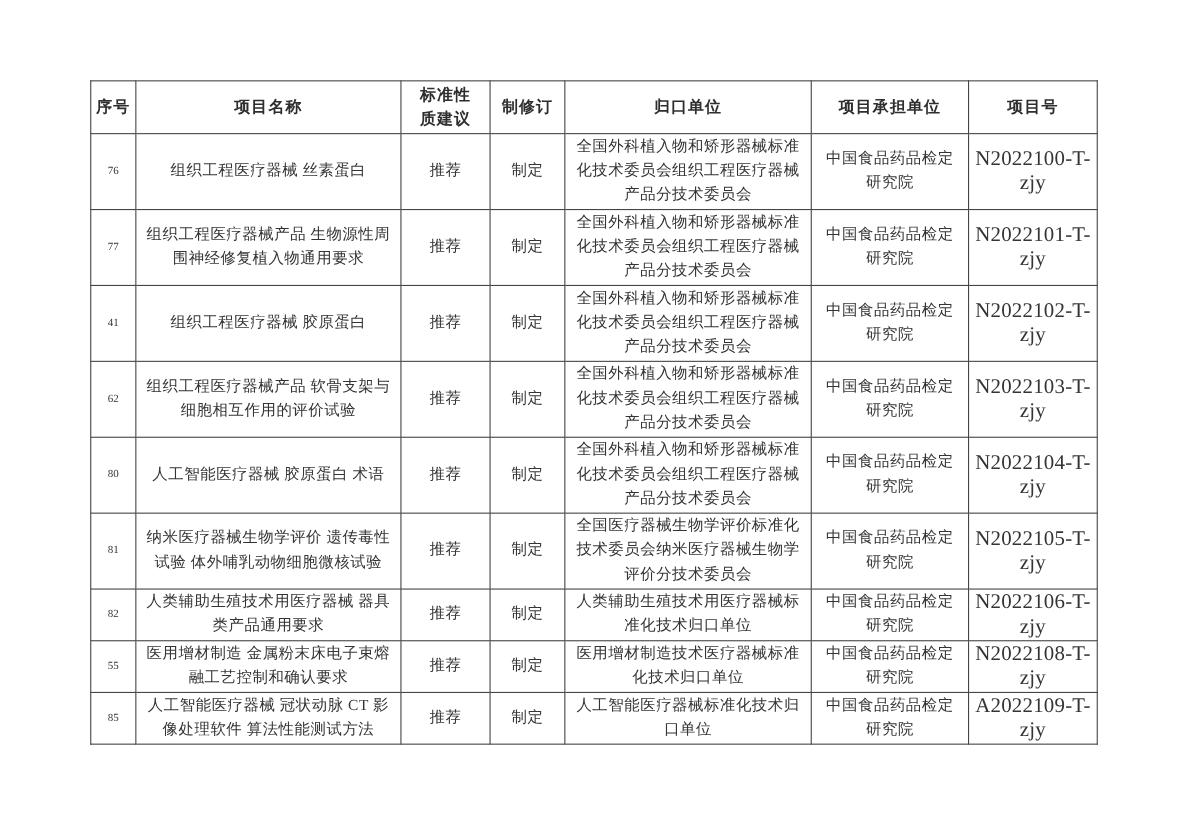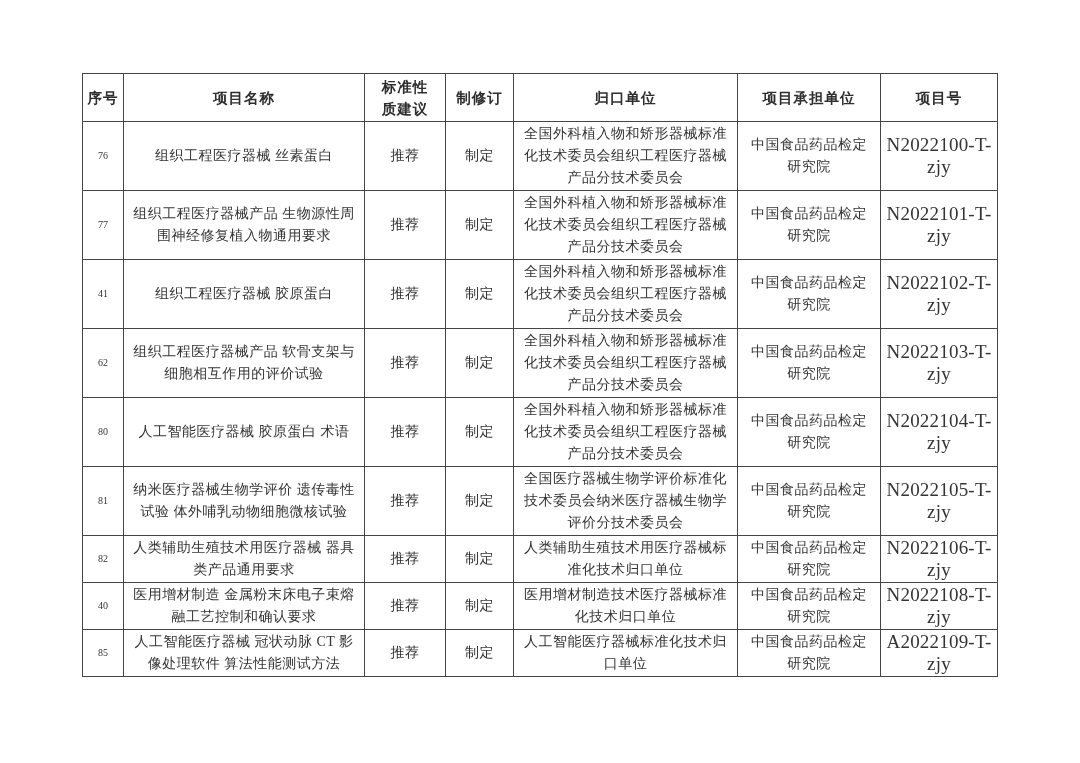--- a/index.html
+++ b/index.html
@@ -145,21 +145,21 @@
         <tr>
     <td class="c-no">82</td>
     <td class="c-name">人类辅助生殖技术用医疗器械 器具类产品通用要求</td>
     <td class="c-nature">推荐</td>
     <td class="c-rev">制定</td>
     <td class="c-unit">人类辅助生殖技术用医疗器械标准化技术归口单位</td>
     <td class="c-under">中国食品药品检定研究院</td>
     <td class="c-code">N2022106-T-zjy</td>
   </tr>
         <tr>
-    <td class="c-no">40</td>
+    <td class="c-no">55</td>
     <td class="c-name">医用增材制造 金属粉末床电子束熔融工艺控制和确认要求</td>
     <td class="c-nature">推荐</td>
     <td class="c-rev">制定</td>
     <td class="c-unit">医用增材制造技术医疗器械标准化技术归口单位</td>
     <td class="c-under">中国食品药品检定研究院</td>
     <td class="c-code">N2022108-T-zjy</td>
   </tr>
         <tr>
     <td class="c-no">85</td>
     <td class="c-name">人工智能医疗器械 冠状动脉 CT 影像处理软件 算法性能测试方法</td>

